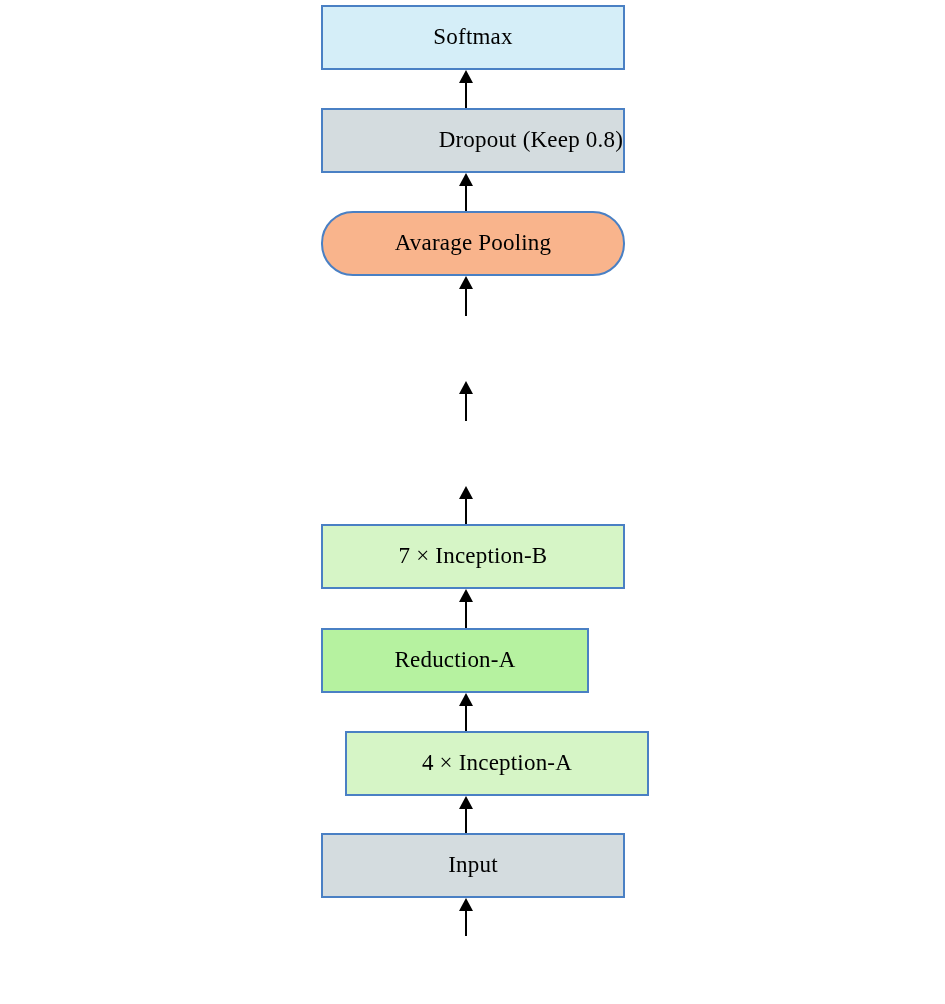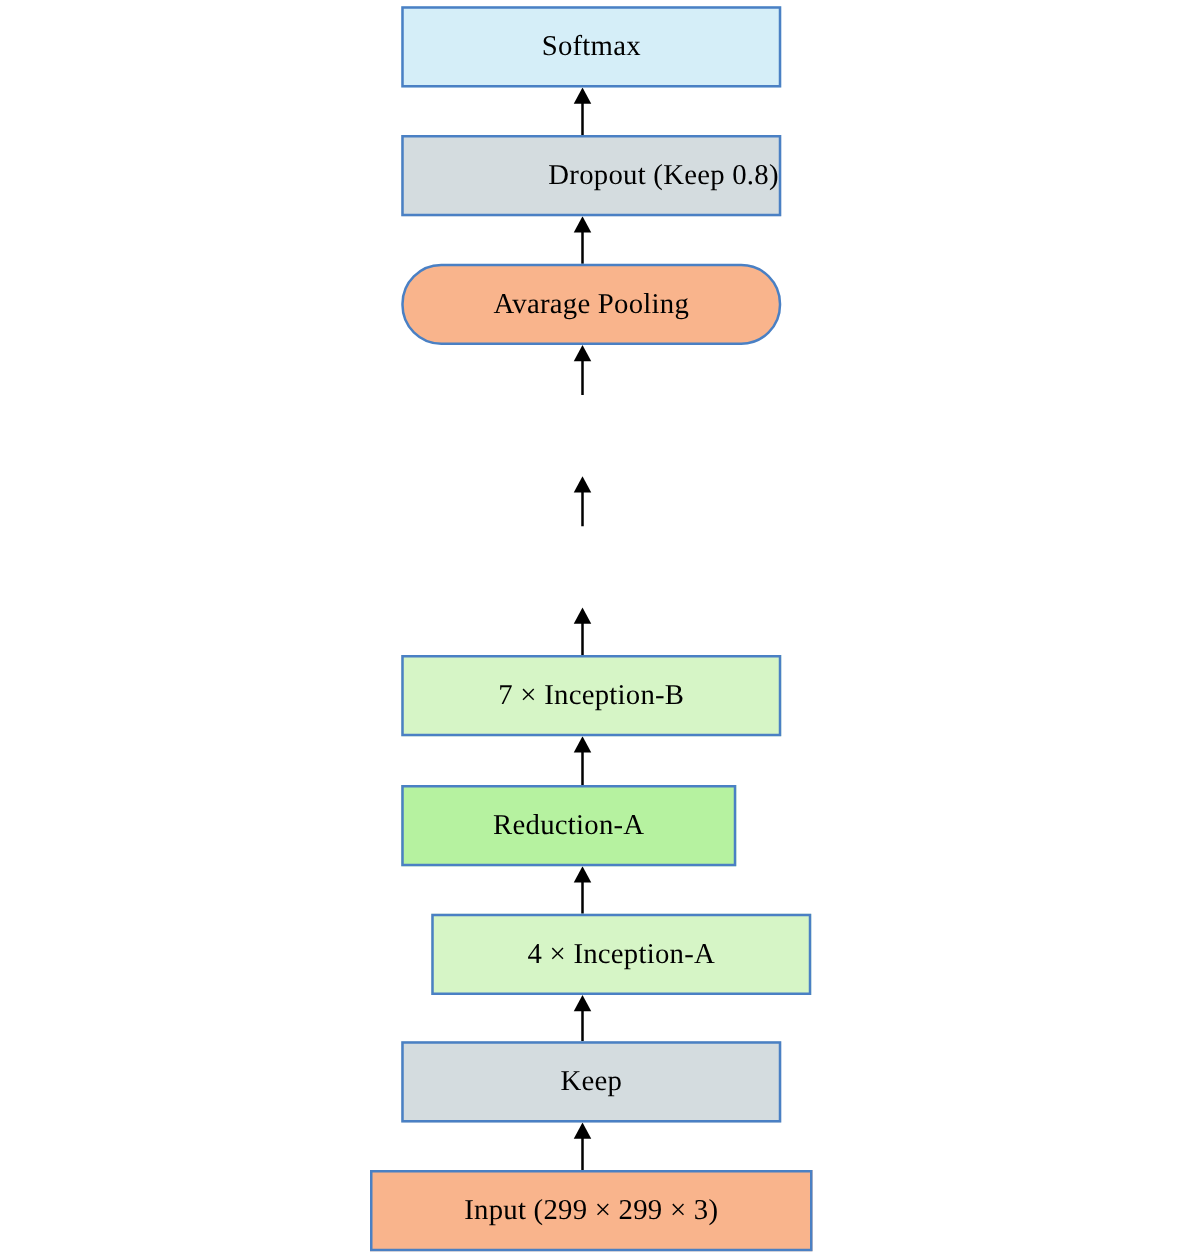--- a/index.html
+++ b/index.html
@@ -115,18 +115,15 @@
     <div class="node" style="left: 321px; top: 524px; width: 304px; height: 65px; background: rgb(214, 245, 198); border-color: rgb(74, 128, 196);">
       <span class="node-label">7 × Inception-B</span>
     </div>
     <div class="node" style="left: 321px; top: 628px; width: 268px; height: 65px; background: rgb(182, 242, 160); border-color: rgb(74, 128, 196);">
       <span class="node-label">Reduction-A</span>
     </div>
     <div class="node" style="left: 321px; top: 731px; width: 304px; height: 65px; background: rgb(214, 245, 198); border-color: rgb(74, 128, 196); margin-left: 24px;">
       <span class="node-label">4 × Inception-A</span>
     </div>
     <div class="node" style="left: 321px; top: 833px; width: 304px; height: 65px; background: rgb(212, 220, 223); border-color: rgb(74, 128, 196);">
-      <span class="node-label">Keep</span>
-    </div>
-    <div class="node" style="left: 296px; top: 936px; width: 354px; height: 65px; background: rgb(249, 180, 140); border-color: rgb(74, 128, 196);">
-      <span class="node-label">Input (299 × 299 × 3)</span>
+      <span class="node-label">Input</span>
     </div>
   </div>
 
 </body></html>

